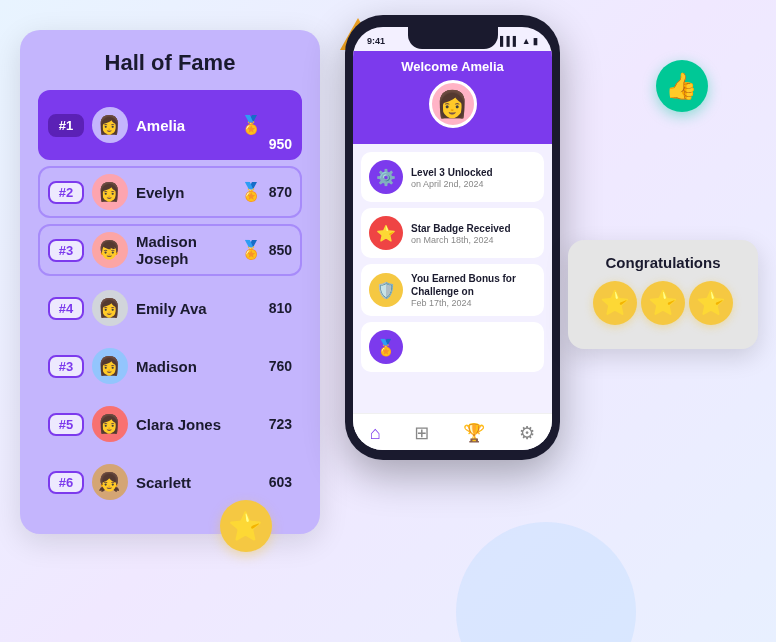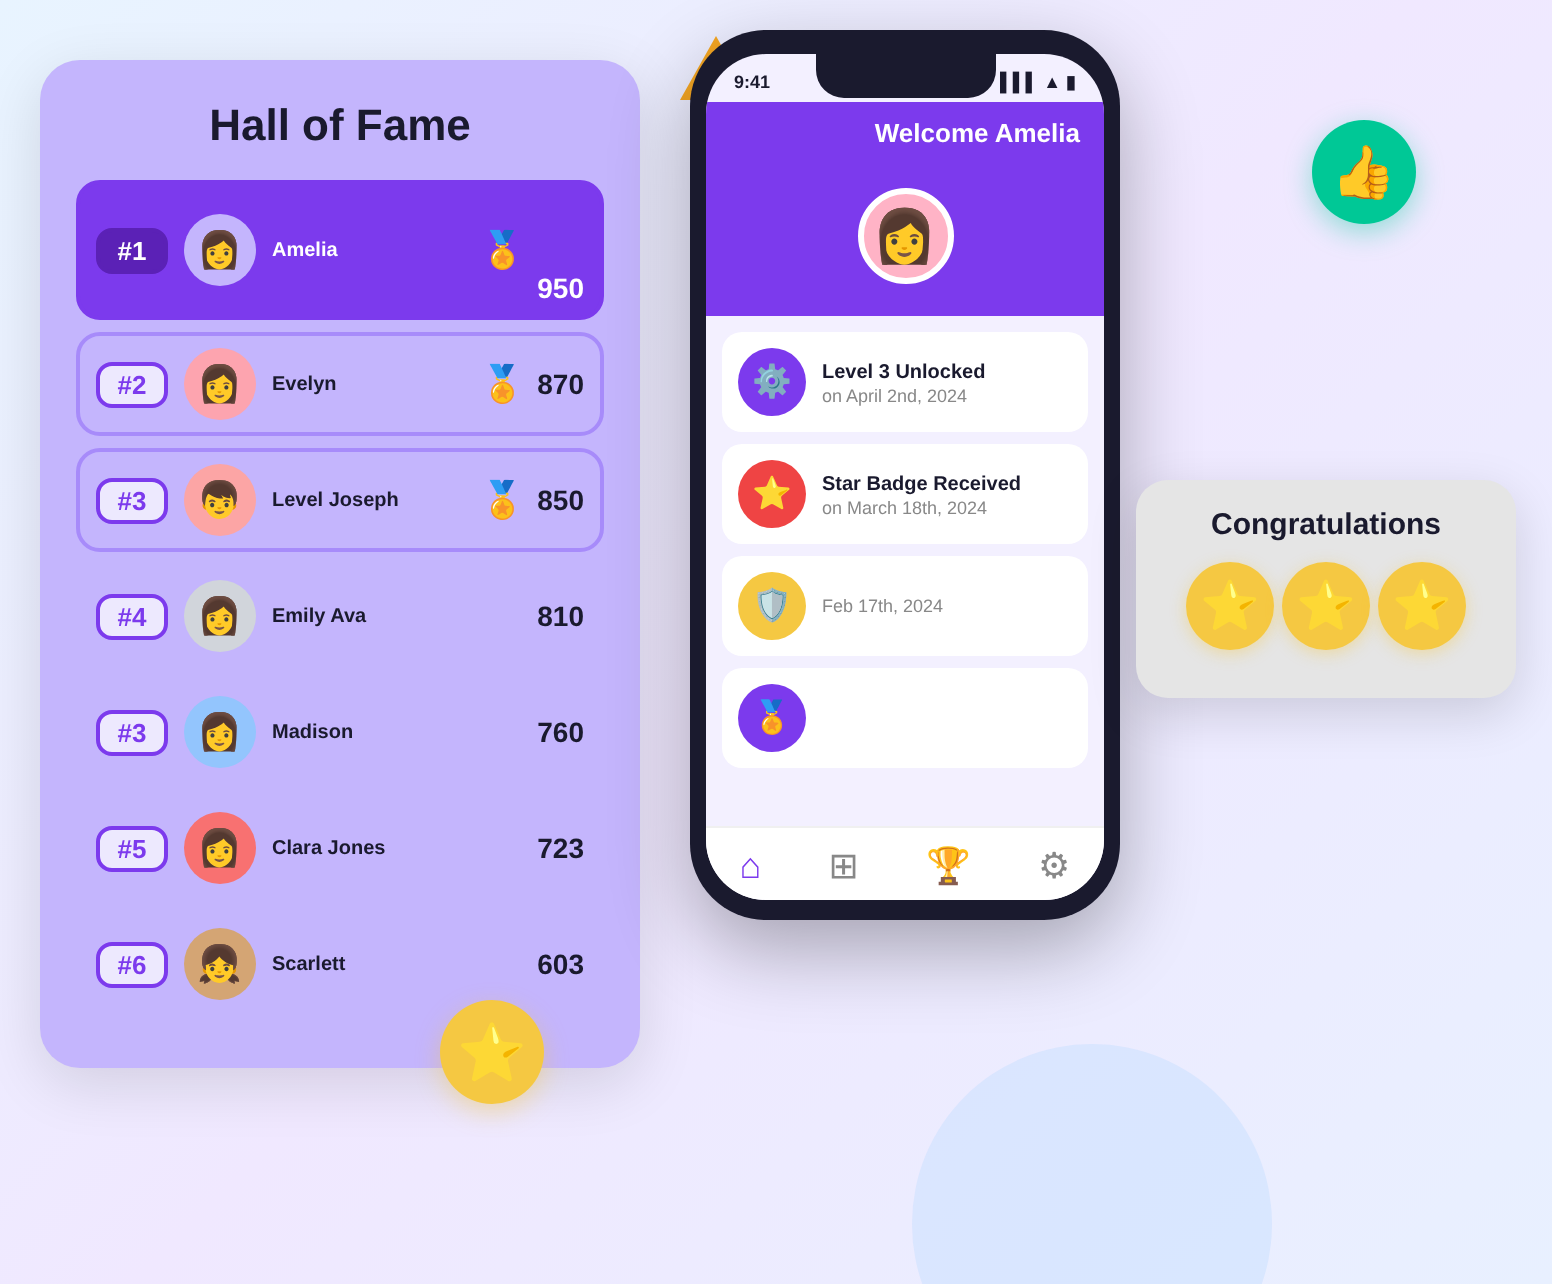--- a/index.html
+++ b/index.html
@@ -95,21 +95,21 @@
       margin-right: 8px;
       flex-shrink: 0;
       display: flex;
       align-items: center;
       justify-content: center;
       font-size: 18px;
       overflow: hidden;
     }
     .hof-name {
       flex: 1;
-      font-size: 10px;
+      font-size: 15px;
       font-weight: 600;
       color: #1a1a2e;
     }
     .hof-row.rank-1 .hof-name {
       color: white;
     }
     .medal-icon {
       font-size: 18px;
       margin-right: 6px;
     }
@@ -185,22 +185,21 @@
     }
     .phone-header {
       background: #7c3aed;
       padding: 8px 12px 16px;
       text-align: center;
     }
     .phone-welcome {
       color: white;
       font-size: 13px;
       font-weight: 700;
-      margin-bottom: 20px;
-      text-align: right;
+      margin-bottom: 6px;
     }
     .phone-avatar {
       width: 48px;
       height: 48px;
       border-radius: 50%;
       background: #ffb3c6;
       margin: 0 auto;
       display: flex;
       align-items: center;
       justify-content: center;
@@ -352,21 +351,21 @@
     <div class="rank-badge">#2</div>
     <div class="avatar-circle av-pink">👩</div>
     <div class="hof-name">Evelyn</div>
     <span class="medal-icon">🏅</span>
     <div class="hof-score">870</div>
   </div>
 
   <div class="hof-row rank-3">
     <div class="rank-badge">#3</div>
     <div class="avatar-circle av-red">👦</div>
-    <div class="hof-name">Level Joseph</div>
+    <div class="hof-name">Madison Joseph</div>
     <span class="medal-icon">🏅</span>
     <div class="hof-score">850</div>
   </div>
 
   <div class="hof-row">
     <div class="rank-badge">#4</div>
     <div class="avatar-circle av-gray">👩</div>
     <div class="hof-name">Emily Ava</div>
     <div class="hof-score">810</div>
   </div>
@@ -420,20 +419,21 @@
       <div class="activity-item">
         <div class="activity-icon" style="background:#ef4444;">⭐</div>
         <div>
           <div class="activity-text">Star Badge Received</div>
           <div class="activity-date">on March 18th, 2024</div>
         </div>
       </div>
       <div class="activity-item">
         <div class="activity-icon" style="background:#f5c842;">🛡️</div>
         <div>
+          <div class="activity-text">You Earned Bonus for Challenge on</div>
           <div class="activity-date">Feb 17th, 2024</div>
         </div>
       </div>
       <div class="activity-item">
         <div class="activity-icon" style="background:#7c3aed;">🏅</div>
       </div>
     </div>
 
     <div class="phone-nav">
       <span class="nav-icon active">⌂</span>

